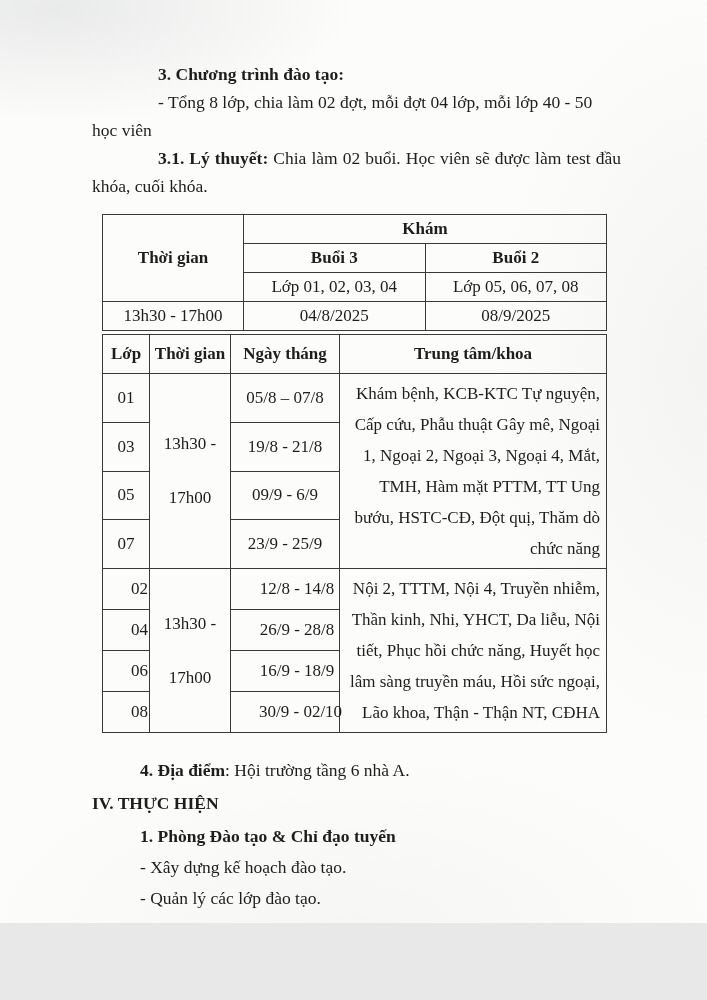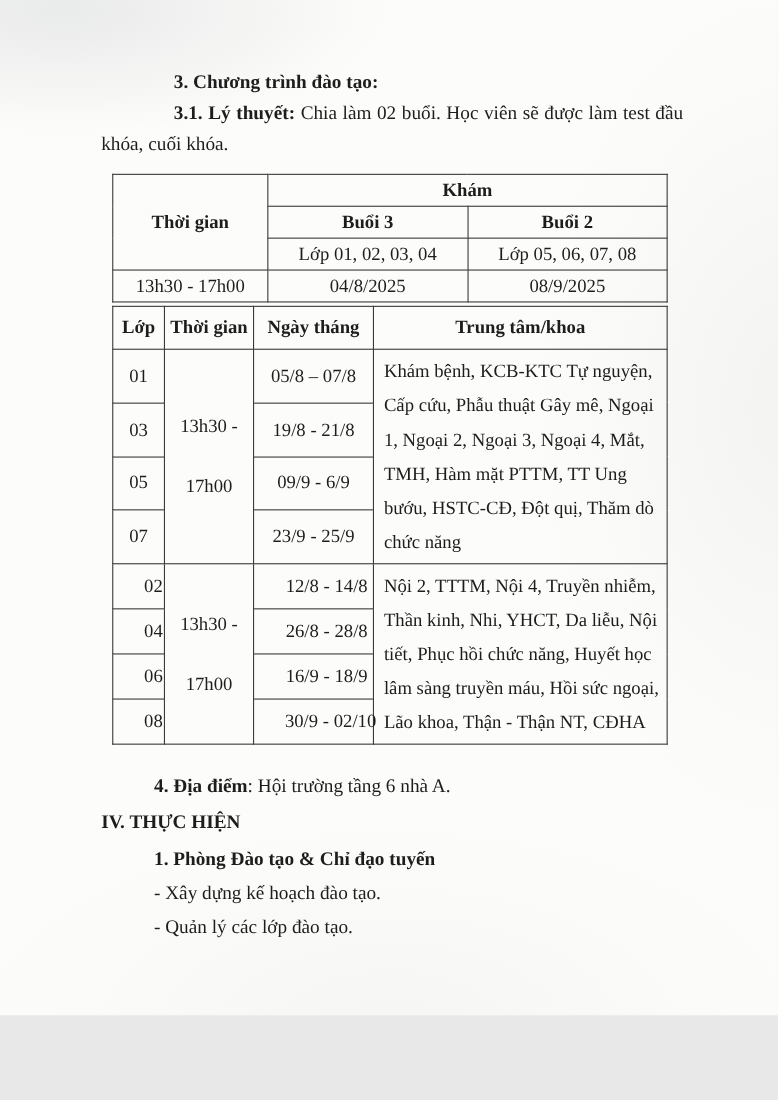--- a/index.html
+++ b/index.html
@@ -58,21 +58,21 @@
 
   .t2{margin-top:3px;}
   .t2 .c-lop{width:38px;}
   .t2 .c-tg{width:72px;}
   .t2 .c-nt{width:100px;}
   .t2 th{height:38px;line-height:20px;}
   .t2 td.lop,.t2 td.date{height:38.5px;white-space:nowrap;}
   .t2 .blk2 td.lop,.t2 .blk2 td.date{height:40px;padding-left:28px;}
   .t2 td.time{line-height:54px;}
   .t2 td.khoa{
-    text-align:left;
+    text-align:right;
     vertical-align:middle;
     padding:4px 6px 4px 9px;
     line-height:31px;
   }
 
   .sec-mt1{margin-top:25px;}
   .sec-mt2{margin-top:23px;}
   .hang-items .indent2{text-indent:48px;}
   .iv-head{margin-top:5px;}
   .sub-head{margin-top:5px;}
@@ -87,20 +87,21 @@
     color:#555;
   }
 </style>
 </head>
 <body>
 
 <div class="page">
   <div class="content">
 
     <p class="indent bold">3. Chương trình đào tạo:</p>
+    <p class="indent">- Tổng 8 lớp, chia làm 02 đợt, mỗi đợt 04 lớp, mỗi lớp 40 - 50 học viên</p>
     <p class="indent just"><b>3.1. Lý thuyết:</b><span> Chia làm 02 buổi. Học viên sẽ được làm test đầu khóa, cuối khóa.</span></p>
 
     <table class="t1">
       <tbody>
           <tr class="r1">
         <th class="c-time" rowspan="3">Thời gian</th>
         <th colspan="2">Khám</th>
       </tr>
       <tr class="r2">
         <th>Buổi 3</th>
@@ -148,21 +149,21 @@
       </tr>
 
       <tr class="blk2">
         <td class="lop">02</td>
         <td class="time" rowspan="4">13h30 - 17h00</td>
         <td class="date">12/8 - 14/8</td>
         <td class="khoa" rowspan="4">Nội 2, TTTM, Nội 4, Truyền nhiễm, Thần kinh, Nhi, YHCT, Da liễu, Nội tiết, Phục hồi chức năng, Huyết học lâm sàng truyền máu, Hồi sức ngoại, Lão khoa, Thận - Thận NT, CĐHA</td>
       </tr>
       <tr class="blk2">
         <td class="lop">04</td>
-        <td class="date">26/8 - 28/8</td>
+        <td class="date">26/9 - 28/8</td>
       </tr>
       <tr class="blk2">
         <td class="lop">06</td>
         <td class="date">16/9 - 18/9</td>
       </tr>
       <tr class="blk2">
         <td class="lop">08</td>
         <td class="date">30/9 - 02/10</td>
       </tr>
     </tbody>

